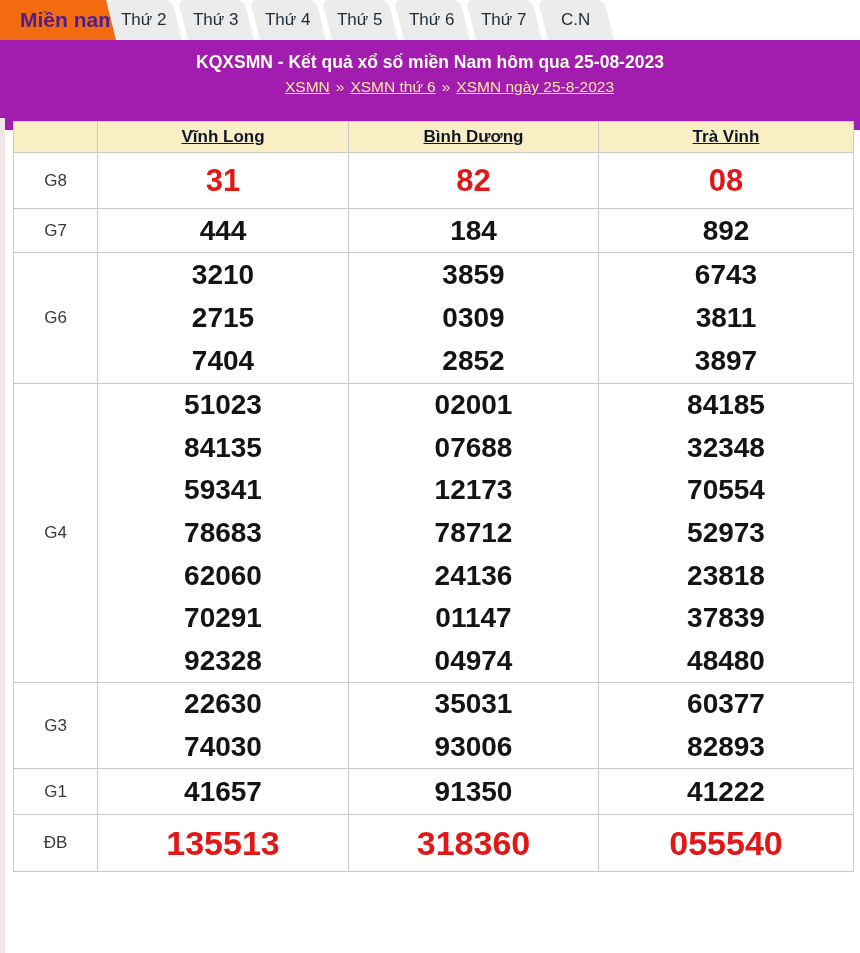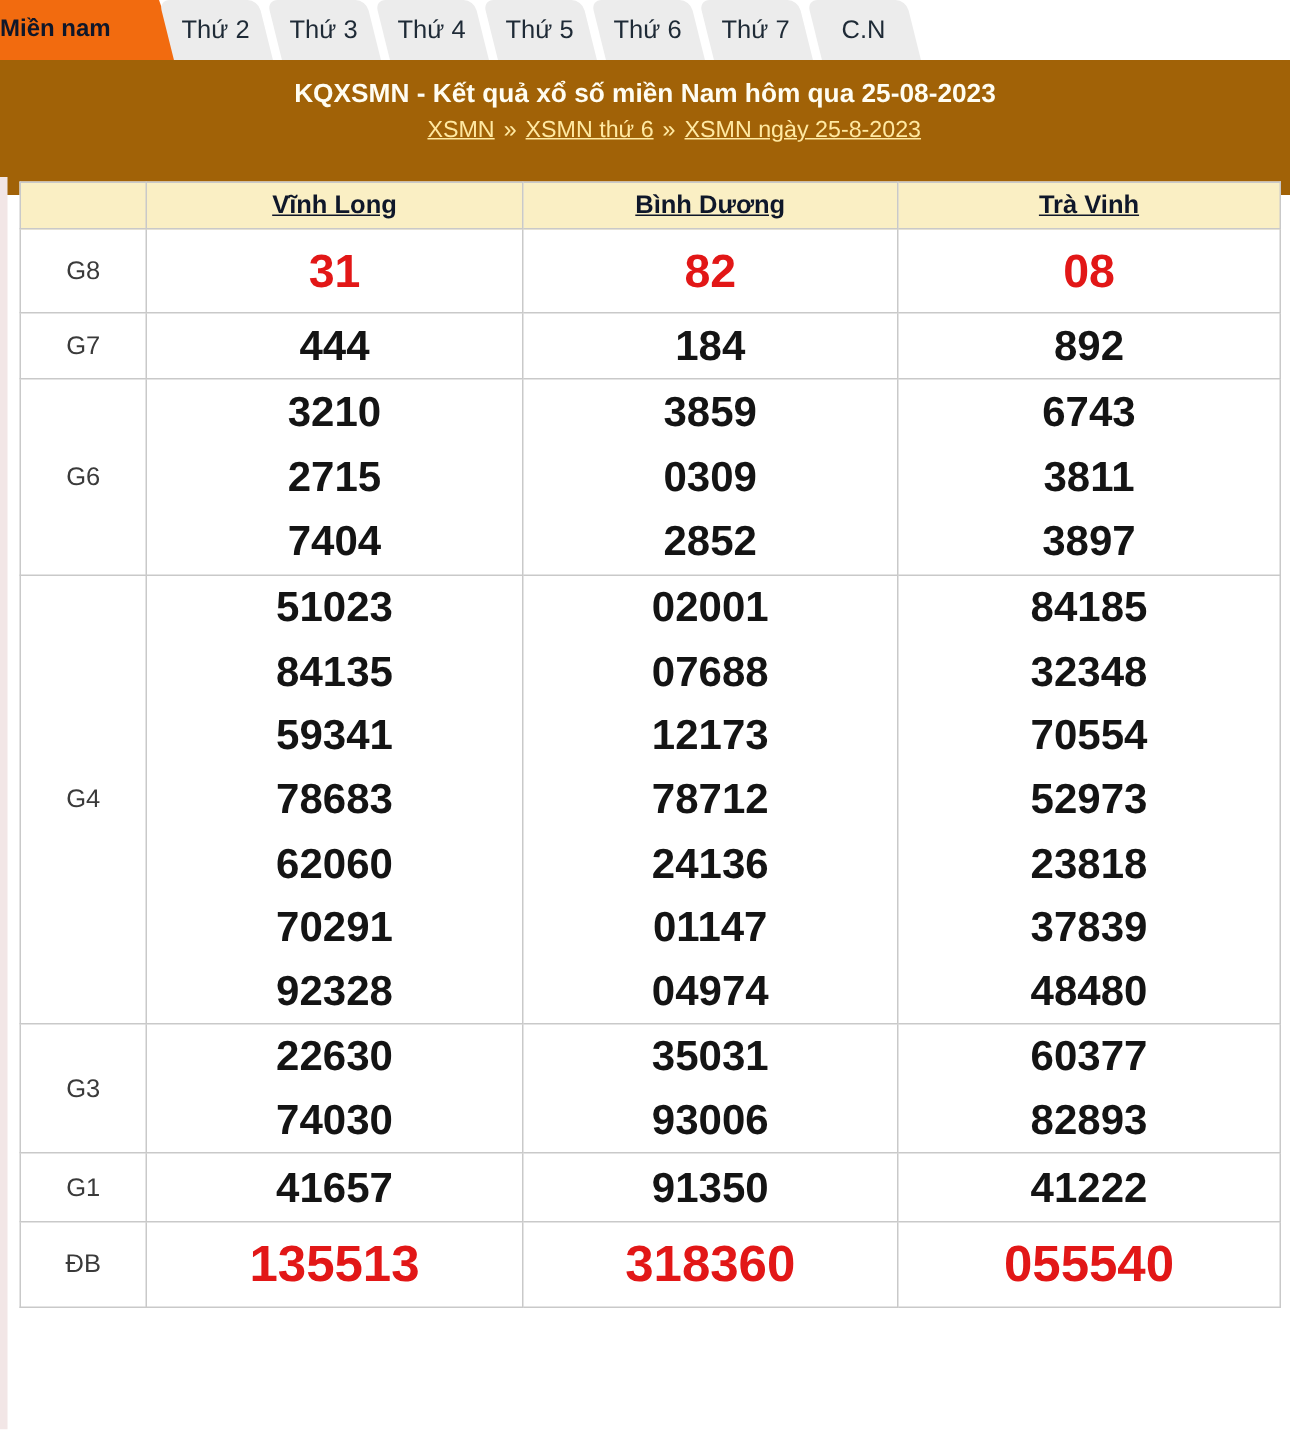--- a/index.html
+++ b/index.html
@@ -4,35 +4,35 @@
 <style>
   html,body{margin:0;padding:0;}
   body{
     width:860px;height:953px;position:relative;overflow:hidden;
     background:#ffffff;font-family:"Liberation Sans",sans-serif;
   }
   
   .tabstrip{position:relative;height:40px;background:#ffffff;}
   .tab-active{
     position:absolute;left:0;top:0;height:40px;width:120px;
-    background:#f26b0f;color:#0f172a;font-weight:bold;font-size:16px;
-    display:flex;align-items:center;box-sizing:border-box;
+    background:#f26b0f;color:#4c1d95;font-weight:bold;font-size:21px;
+    display:flex;align-items:center;padding-left:20px;box-sizing:border-box;
     clip-path:polygon(0 0,calc(100% - 14px) 0,100% 100%,0 100%);
     cursor:pointer;
   }
   .tab{
     position:absolute;top:0;height:40px;width:66px;
     background:#ececec;border-radius:7px 7px 0 0;
     transform:skewX(14deg);transform-origin:0 0;
     display:flex;align-items:center;justify-content:center;
     font-size:17px;color:#1e2a36;cursor:pointer;
   }
   .tab span{transform:skewX(-14deg);}
   
-  .banner{height:90px;background:#a16207;text-align:center;box-sizing:border-box;padding-top:11px;}
+  .banner{height:90px;background:#a21caf;text-align:center;box-sizing:border-box;padding-top:11px;}
   .banner-title{color:#fffdf2;font-weight:bold;font-size:17.5px;line-height:22px;}
   .breadcrumb{margin-top:5px;font-size:15.5px;color:#ffe9a2;padding-left:39px;}
   .breadcrumb a{color:#ffe9a2;text-decoration:underline;cursor:pointer;}
   .breadcrumb .sep{margin:0 6px;text-decoration:none;}
   
   .left-strip{position:absolute;left:0;top:118px;width:5px;height:835px;background:#f2e6e6;}
   
   table.results{
     position:absolute;left:13px;top:121px;width:840px;
     border-collapse:collapse;table-layout:fixed;background:#ffffff;

